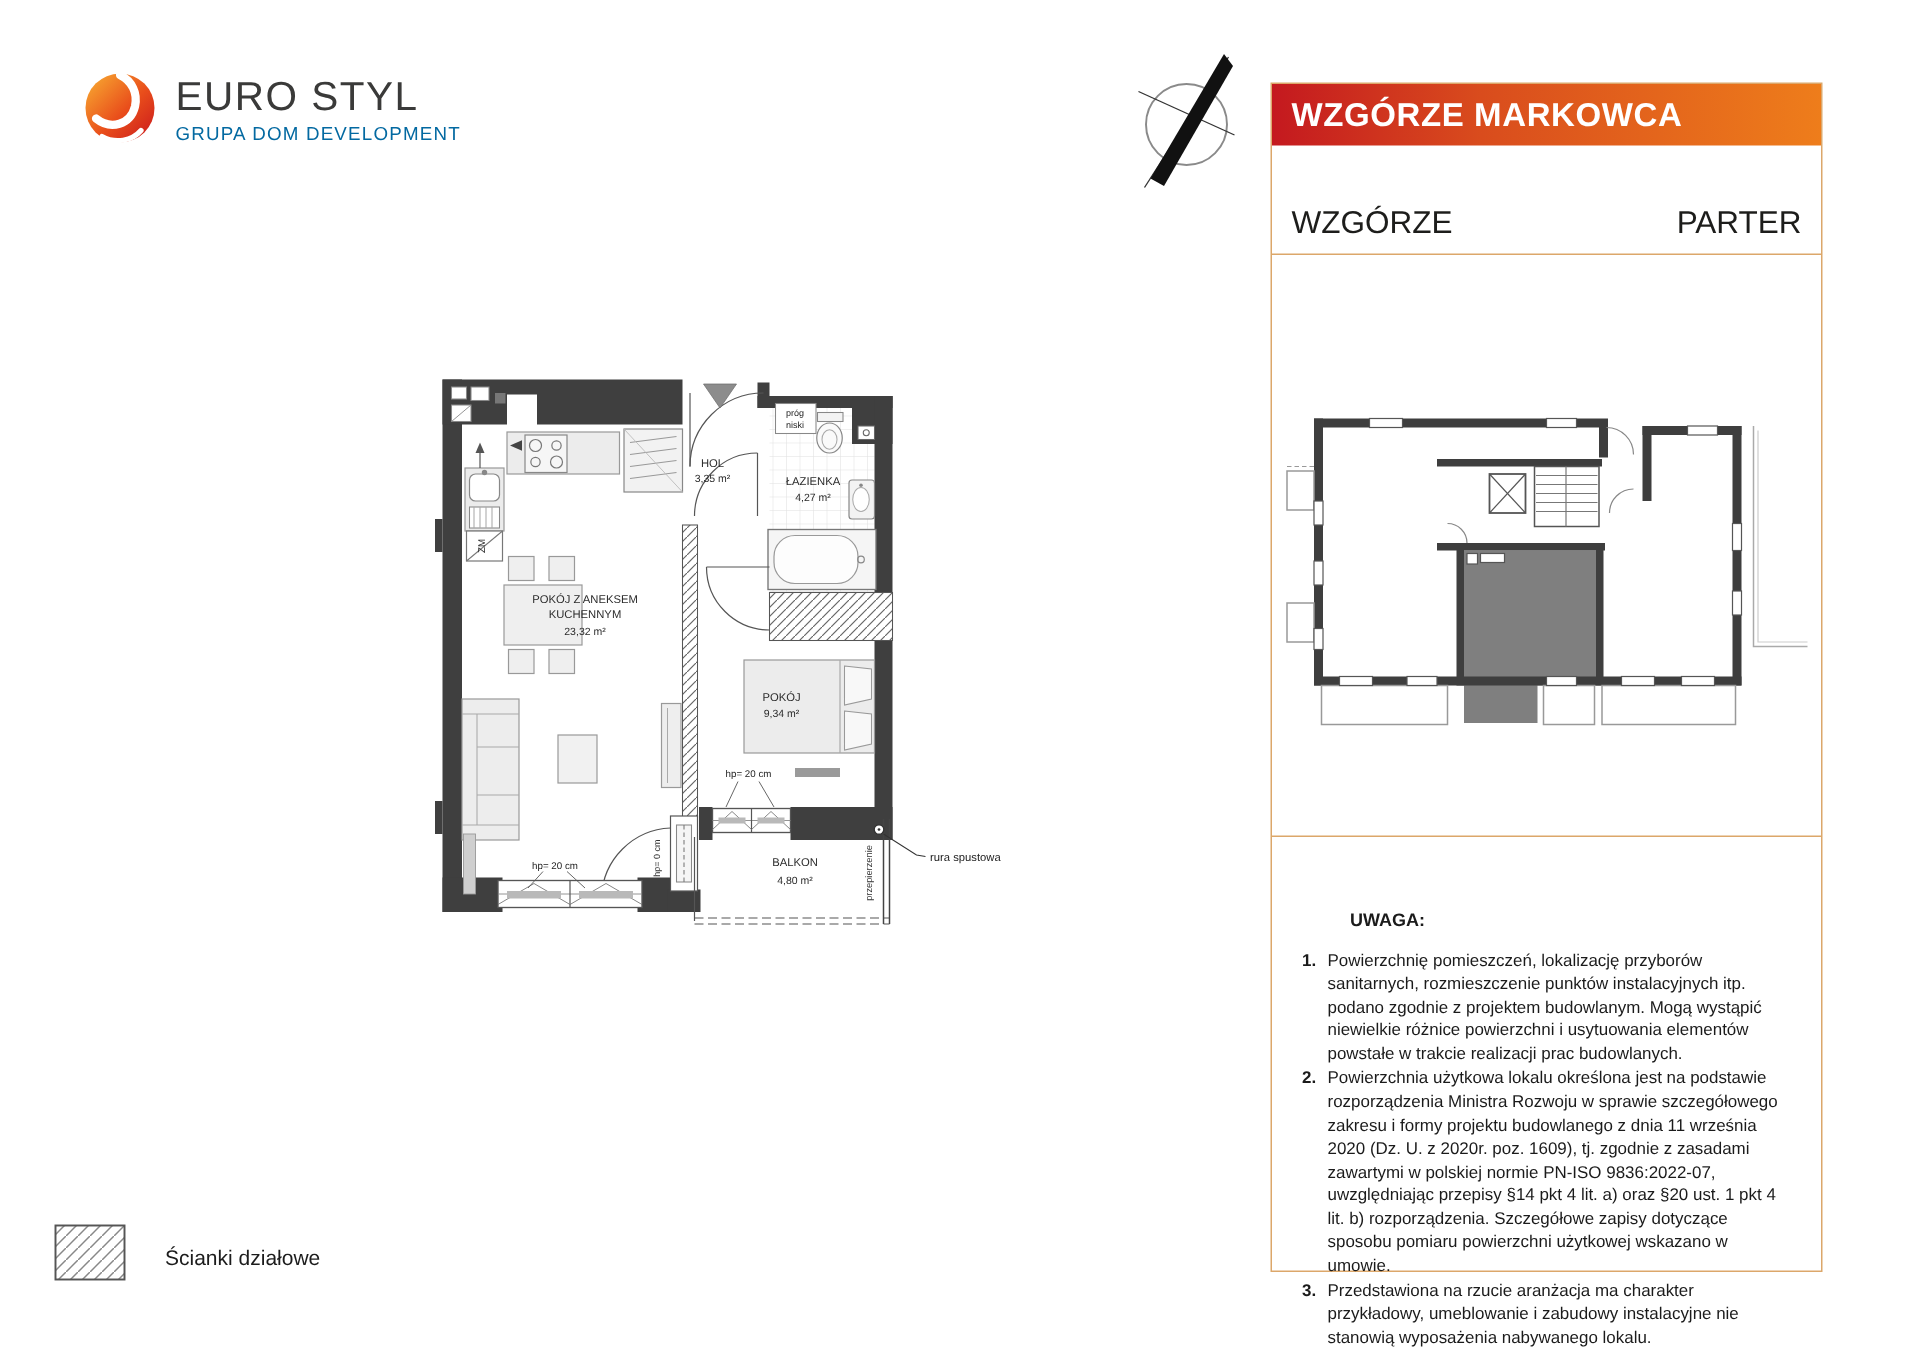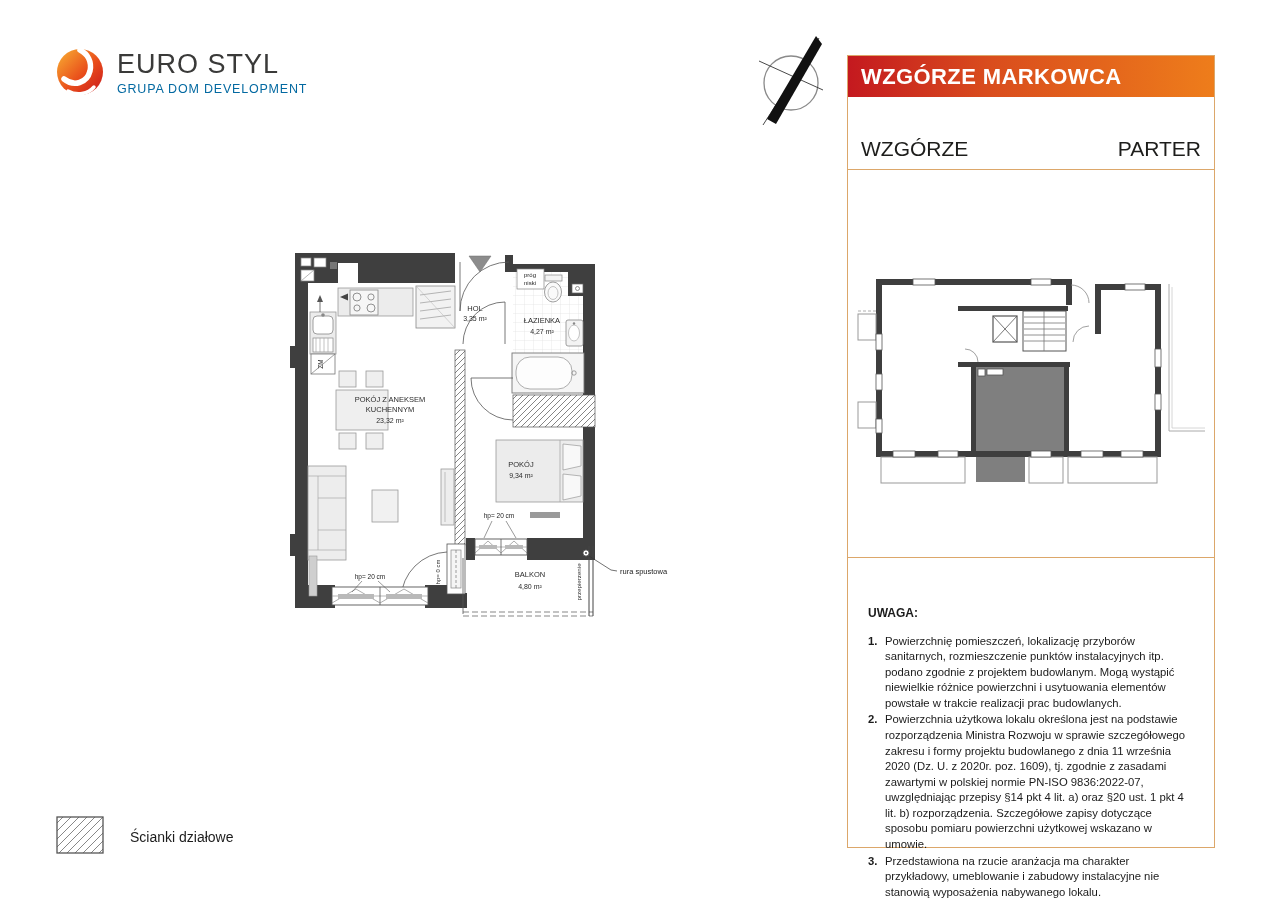--- a/index.html
+++ b/index.html
@@ -20,30 +20,30 @@
          border:1px solid #dca76a;box-sizing:border-box;background:#fff;display:flex;flex-direction:column;gap:32px;}
   .panel-header{height:41px;flex:0 0 41px;display:flex;align-items:center;padding-left:13px;
                 background:linear-gradient(90deg,#c4191f 0%,#d94c1d 38%,#ee7d1b 100%);
                 color:#fff;font-size:22px;font-weight:bold;letter-spacing:0.4px;}
   .panel-row{height:40px;flex:0 0 40px;display:flex;align-items:center;justify-content:space-between;
              padding:0 13px;border-bottom:1px solid #dca76a;font-size:21px;color:#1d1d1b;}
   .panel-row.bold .cell-label,.panel-row.bold .cell-value{font-weight:bold;}
   .panel-plan{flex:0 0 355px;border-bottom:1px solid #dca76a;position:relative;}
   .panel-plan svg{display:block;margin:52px auto 0 auto;}
   .panel-notes{flex:1 1 auto;padding:15px 22px 0 20px;font-size:11.3px;line-height:1.38;color:#1b1b1b;}
-  .notes-title{font-weight:bold;font-size:12px;margin:0 0 12px 0;}
+  .notes-title{font-weight:bold;font-size:12px;margin:0 0 12px 32px;}
   .note-item{display:flex;margin-bottom:1px;}
   .note-num{flex:0 0 17px;font-weight:bold;}
   .note-text{flex:1 1 auto;}
 
   
   .floorplan{position:absolute;left:290px;top:250px;}
 
   
-  .legend{position:absolute;left:56px;top:816px;display:flex;align-items:center;gap:26px;}
+  .legend{position:absolute;left:36px;top:816px;display:flex;align-items:center;gap:26px;}
   .legend-label{font-size:14px;color:#1c1c1c;}
 
   svg text{font-family:"Liberation Sans", sans-serif;}
 </style>
 </head>
 <body>
 
 <div class="logo">
   <span>
     <svg width="50" height="54" viewBox="0 0 50 54">

